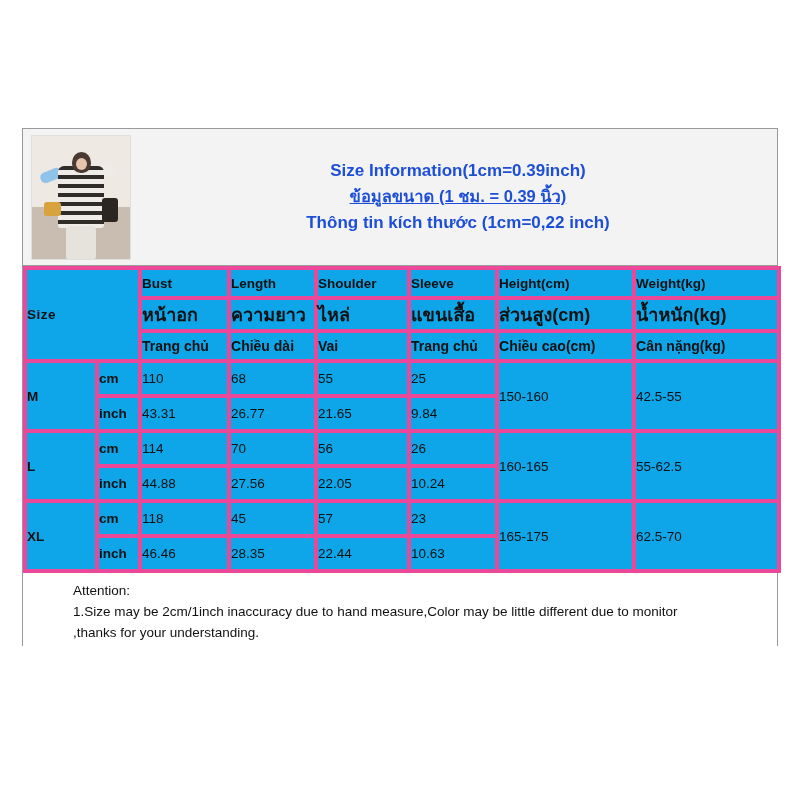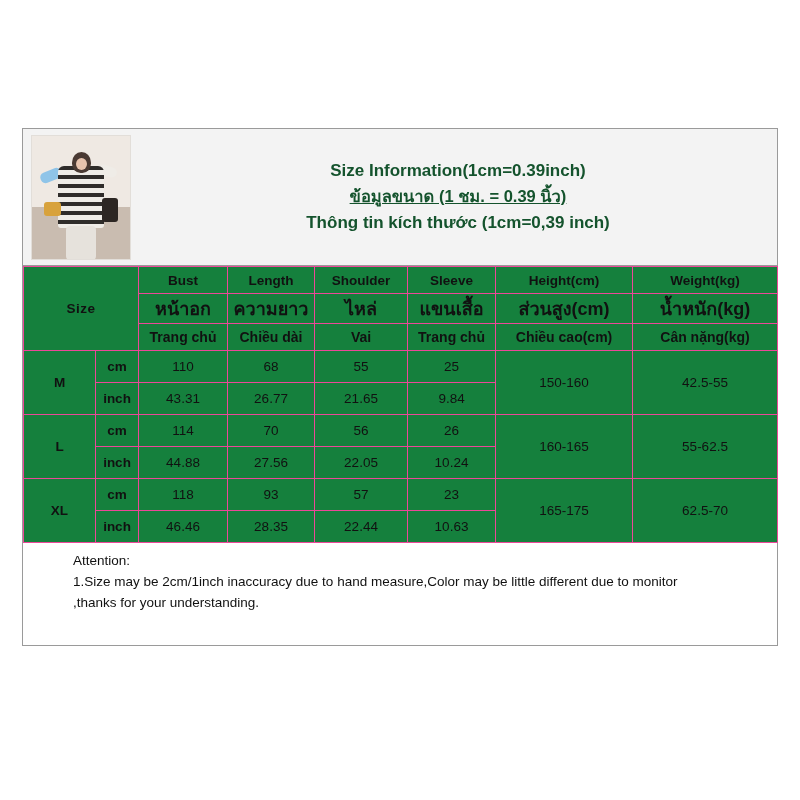--- a/index.html
+++ b/index.html
@@ -125,42 +125,42 @@
     display: flex;
     flex-direction: column;
     align-items: center;
     justify-content: center;
     background: #f3f3f3;
     border-left: 1px solid #f3f3f3;
   }
   .title-line {
     font-size: 17px;
     font-weight: bold;
-    color: #14532d;
+    color: #1d4ed8;
     line-height: 1.55;
     text-align: center;
     white-space: nowrap;
   }
   .title-line.thai { font-size: 16.5px; text-decoration: underline; }
 
   
   table.size-table {
     width: 100%;
     border-collapse: collapse;
     table-layout: fixed;
     background: #f3f3f3;
   }
   table.size-table td, table.size-table th {
-    border: 1px solid #ec4899;
-    text-align: center;
+    border: 4px solid #ec4899;
+    text-align: left;
     vertical-align: middle;
     font-size: 13.5px;
     color: #111111;
     padding: 0;
-    background: #15803d;
+    background: #0ea5e9;
   }
 
   .col-size    { width: 72px; }
   .col-unit    { width: 43px; }
   .col-bust    { width: 89px; }
   .col-length  { width: 87px; }
   .col-shoulder{ width: 93px; }
   .col-sleeve  { width: 88px; }
   .col-height  { width: 137px; }
   .col-weight  { width: 145px; }
@@ -212,21 +212,21 @@
         <div class="ph-head"></div>
         <div class="ph-face"></div>
         <div class="ph-legs"></div>
         <div class="ph-bag"></div>
         <div class="ph-bagR"></div>
       </div>
     </div>
     <div class="title-cell">
       <div class="title-line">Size Information(1cm=0.39inch)</div>
       <div class="title-line thai">ข้อมูลขนาด (1 ชม. = 0.39 นิ้ว)</div>
-      <div class="title-line">Thông tin kích thước (1cm=0,39 inch)</div>
+      <div class="title-line">Thông tin kích thước (1cm=0,22 inch)</div>
     </div>
   </div>
 
   <table class="size-table">
     <colgroup>
       <col class="col-size">
         <col class="col-unit">
         <col class="col-bust">
       <col class="col-length">
         <col class="col-shoulder">
@@ -297,21 +297,21 @@
         <td>44.88</td>
         <td>27.56</td>
         <td>22.05</td>
         <td>10.24</td>
       </tr>
 
       <tr class="data-row">
         <td class="grp-label" rowspan="2">XL</td>
         <td class="unit-cell">cm</td>
         <td>118</td>
-        <td>93</td>
+        <td>45</td>
         <td>57</td>
         <td>23</td>
         <td class="hw-cell" rowspan="2">165-175</td>
         <td class="hw-cell" rowspan="2">62.5-70</td>
       </tr>
       <tr class="data-row">
         <td class="unit-cell">inch</td>
         <td>46.46</td>
         <td>28.35</td>
         <td>22.44</td>

